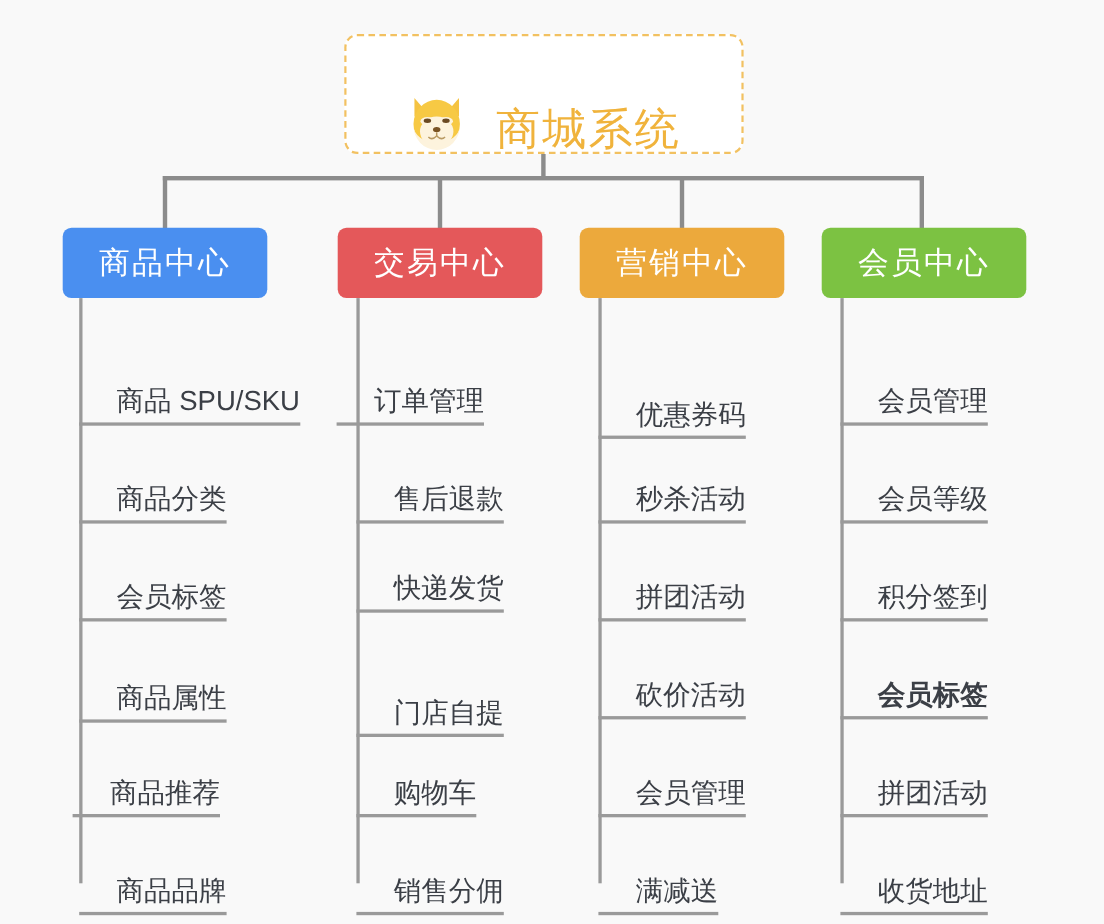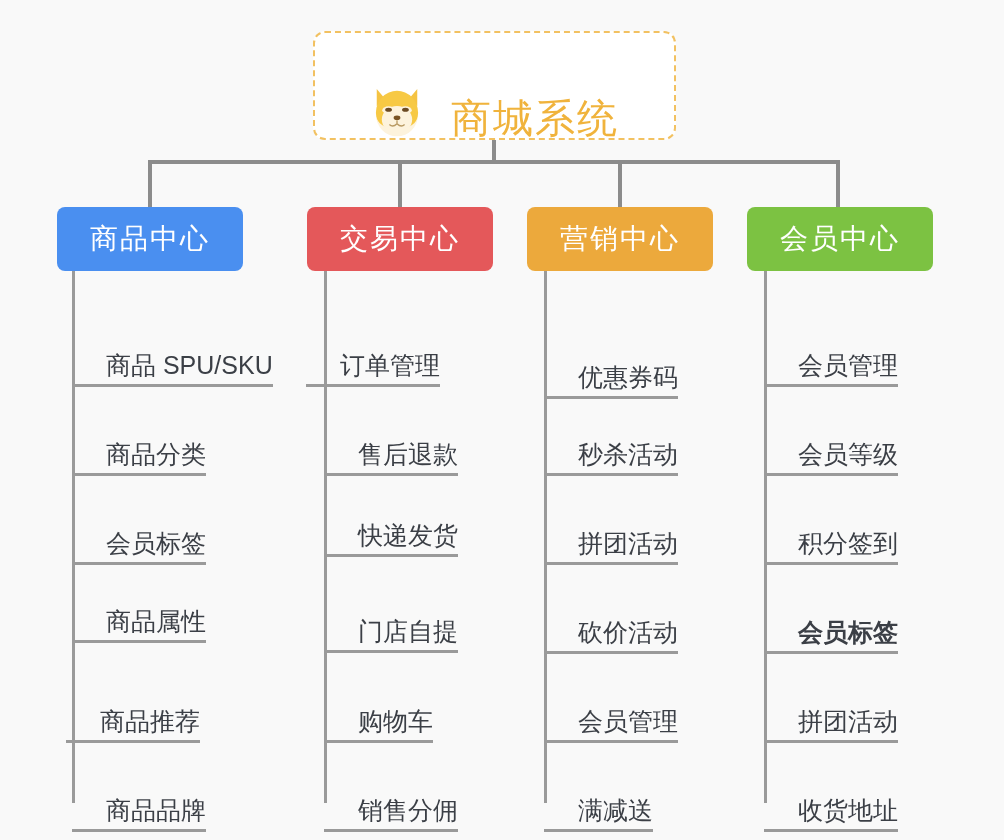--- a/index.html
+++ b/index.html
@@ -113,21 +113,21 @@
     <div class="leaf-rail" style="height:532px;"></div>
     <div class="leaf-item" style="top:0px;">
       <span class="leaf-text">商品 SPU/SKU</span>
       </div>
     <div class="leaf-item" style="top:89px;">
       <span class="leaf-text">商品分类</span>
       </div>
     <div class="leaf-item" style="top:178px;">
       <span class="leaf-text">会员标签</span>
       </div>
-    <div class="leaf-item" style="top:256px;">
+    <div class="leaf-item" style="top:270px;">
       <span class="leaf-text">商品属性</span>
       </div>
     <div class="leaf-item" style="top:356px;padding-left:28px;">
       <span class="leaf-text">商品推荐</span>
       </div>
     <div class="leaf-item" style="top:445px;">
       <span class="leaf-text">商品品牌</span>
       </div>
   </div>
 
@@ -135,21 +135,21 @@
     <div class="leaf-rail" style="height:532px;"></div>
     <div class="leaf-item" style="top:0px;padding-left:16px;">
       <span class="leaf-text">订单管理</span>
       </div>
     <div class="leaf-item" style="top:89px;">
       <span class="leaf-text">售后退款</span>
       </div>
     <div class="leaf-item" style="top:170px;">
       <span class="leaf-text">快递发货</span>
       </div>
-    <div class="leaf-item" style="top:266px;text-align:right;">
+    <div class="leaf-item" style="top:283px;text-align:right;">
       <span class="leaf-text">门店自提</span>
       </div>
     <div class="leaf-item" style="top:356px;">
       <span class="leaf-text">购物车</span>
       </div>
     <div class="leaf-item" style="top:445px;">
       <span class="leaf-text">销售分佣</span>
       </div>
   </div>
 

